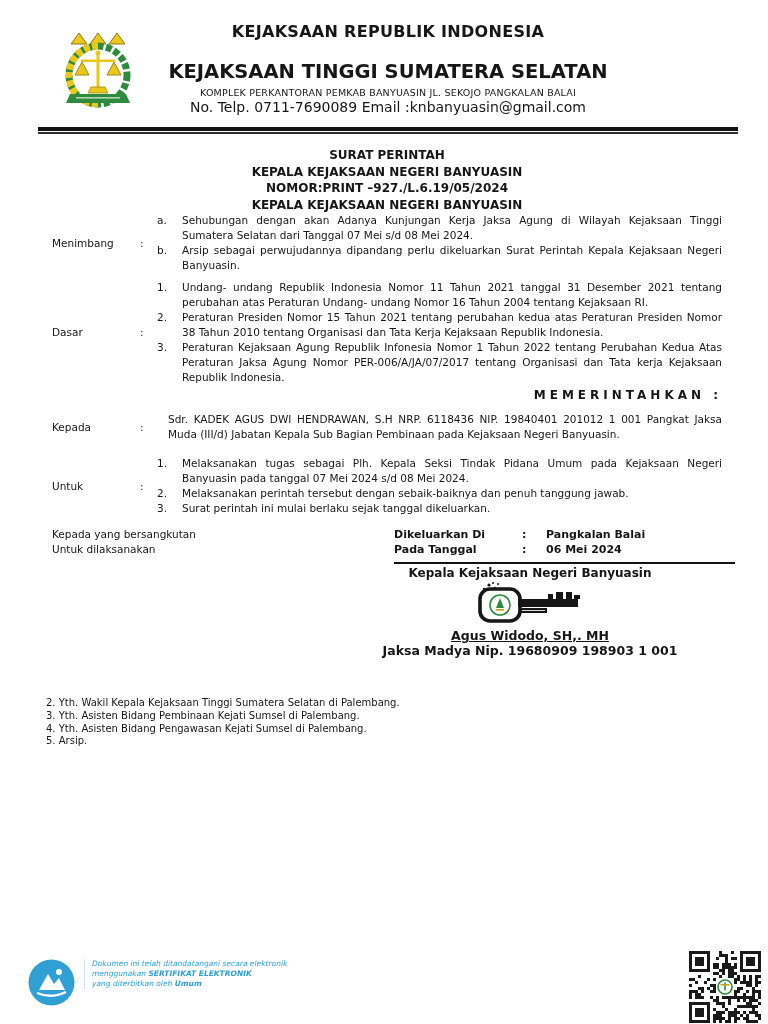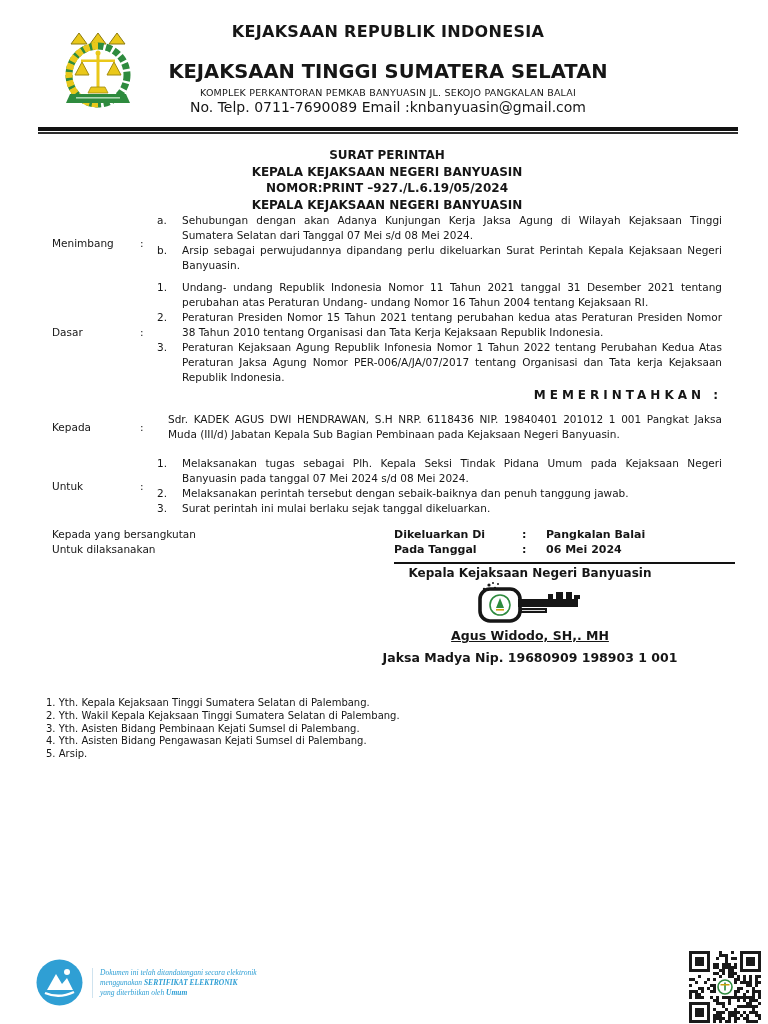--- a/index.html
+++ b/index.html
@@ -45,28 +45,28 @@
                  font-weight:700;border-bottom:2px solid #121212;padding-bottom:5px;}
   .cr-row{display:flex;}
   .cr-lab{width:128px;flex:none;}
   .cr-col{width:24px;flex:none;}
 
   
   .sigblock{position:absolute;left:368px;width:324px;top:566px;text-align:center;}
   .sig-title{font-size:12px;font-weight:700;}
   .stamp{width:120px;height:44px;margin:1px auto 0;}
   .sig-name{font-size:12.5px;font-weight:700;text-decoration:underline;margin-top:-1px;}
-  .sig-rank{font-size:12.5px;font-weight:700;margin-top:7px;}
+  .sig-rank{font-size:12.5px;font-weight:700;margin-top:0;}
 
   
   .tembusan{position:absolute;left:46px;top:697px;font-size:10px;line-height:12.8px;}
   .tb-head{font-weight:700;text-decoration:underline;font-size:11px;margin-bottom:3px;}
 
   
-  .efooter{position:absolute;left:36px;top:959px;display:flex;align-items:center;font-family:Liberation Serif, serif;}
+  .efooter{position:absolute;left:28px;top:959px;display:flex;align-items:flex-start;}
   .bsre{width:47px;height:47px;flex:none;}
   .etext{margin-left:9px;padding-left:7px;border-left:1px solid #cfe3ef;
          font-size:7.5px;line-height:10px;font-style:italic;color:#2f9fd4;}
   .eb{font-weight:700;}
   .qr{position:absolute;left:689px;top:951px;width:72px;height:72px;}
 </style>
 </head>
 <body>
 
 <div class="page">
@@ -209,21 +209,20 @@
       <rect x="96" y="11" width="6" height="7" fill="#161616"></rect>
       <rect x="104" y="14" width="6" height="4" fill="#161616"></rect>
       <rect x="50" y="27" width="27" height="5" fill="#161616"></rect>
       <rect x="52" y="29" width="23" height="1" fill="#ffffff" opacity="0.85"></rect>
     </svg>
     <div class="sig-name">Agus Widodo, SH,. MH</div>
     <div class="sig-rank">Jaksa Madya  Nip. 19680909 198903 1 001</div>
   </div>
 
   <div class="tembusan">
-    <div>1. Yth. Kepala Kejaksaan Tinggi Sumatera Selatan di Palembang.</div>
     <div>2. Yth. Wakil Kepala Kejaksaan Tinggi Sumatera Selatan di Palembang.</div>
     <div>3. Yth. Asisten Bidang Pembinaan Kejati Sumsel di Palembang.</div>
     <div>4. Yth. Asisten Bidang Pengawasan Kejati Sumsel di Palembang.</div>
     <div>5. Arsip.</div>
   </div>
 
   <div class="efooter">
     <svg class="bsre" viewBox="0 0 47 47" aria-hidden="true">
       <circle cx="23.5" cy="23.5" r="23" fill="#2f9fd4"></circle>
       <polygon points="11,31 20,15 26,25 31,19 37,31" fill="#ffffff"></polygon>

